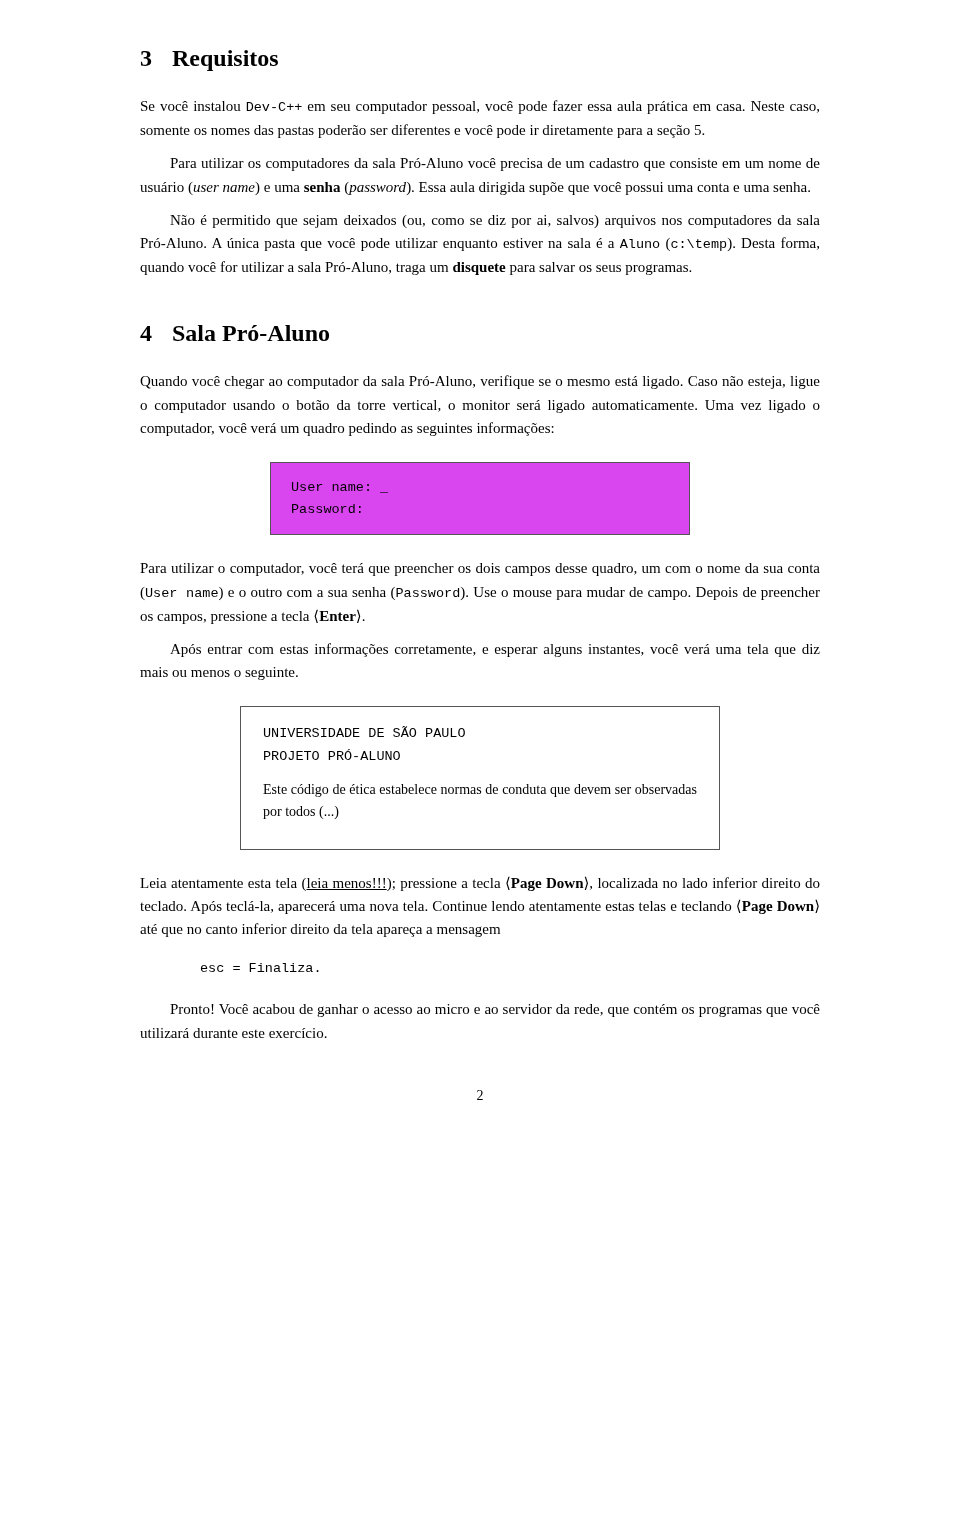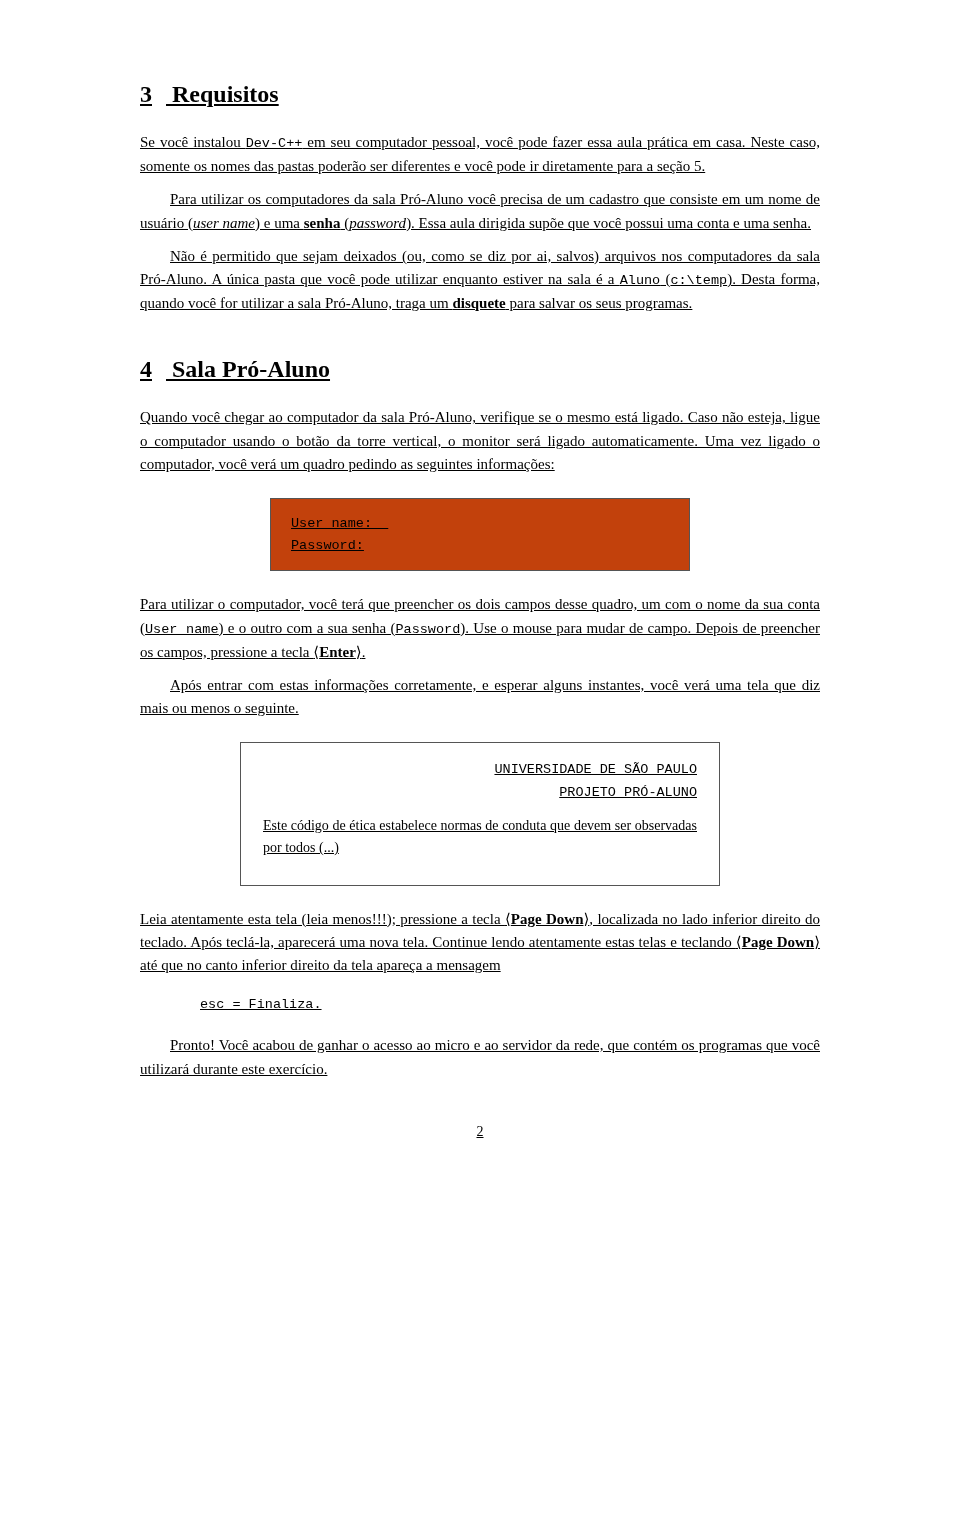--- a/index.html
+++ b/index.html
@@ -13,23 +13,22 @@
       font-family: "Computer Modern", "Latin Modern", Georgia, "Times New Roman", serif;
       font-size: 15px;
       line-height: 1.55;
       color: #000000;
       width: 960px;
       min-height: 1530px;
     }
 
     .page {
       width: 680px;
-      margin: 16px auto;
-      padding: 60px 0 80px 0;
-      text-decoration: underline;
+      margin: 0 auto;
+      padding: 40px 0 80px 0;
     }
 
     h2.section-title {
       font-size: 24px;
       font-weight: bold;
       margin-bottom: 18px;
       font-family: "Computer Modern", Georgia, serif;
     }
 
     h2.section-title .section-num {
@@ -52,36 +51,36 @@
     }
 
     .code-box {
       border: 1px solid #555;
       padding: 14px 20px;
       margin: 22px auto;
       font-family: "Courier New", Courier, monospace;
       font-size: 13.5px;
       line-height: 1.6;
       width: 420px;
-      background: #c2410c;
+      background: #d946ef;
     }
 
     .code-box-wide {
       border: 1px solid #555;
       padding: 16px 22px;
       margin: 22px auto;
       font-family: "Courier New", Courier, monospace;
       font-size: 13.5px;
       line-height: 1.7;
       width: 480px;
       background: #fff;
     }
 
     .code-box-wide .mono-center {
-      text-align: right;
+      text-align: left;
       display: block;
     }
 
     .code-box-wide .ethics-text {
       font-family: "Computer Modern", Georgia, serif;
       font-size: 14px;
       line-height: 1.55;
       margin-top: 10px;
     }
 

